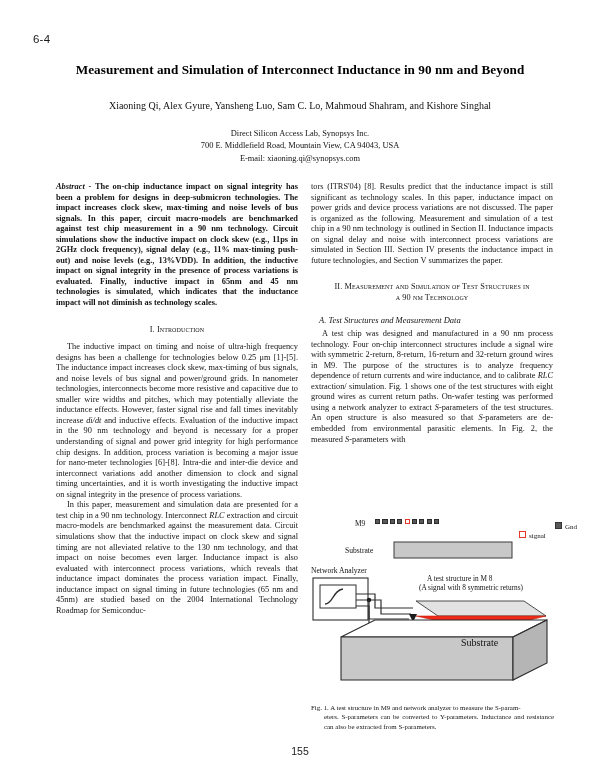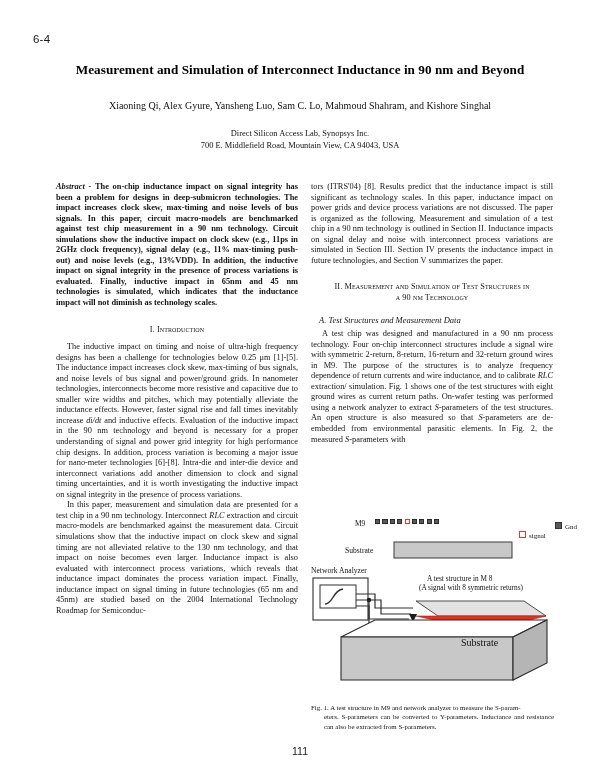--- a/index.html
+++ b/index.html
@@ -200,20 +200,21 @@
 
   <div class="folio-top">6-4</div>
 
   <div class="title">Measurement and Simulation of Interconnect Inductance in 90 nm and Beyond</div>
 
   <div class="authors">Xiaoning Qi, Alex Gyure, Yansheng Luo, Sam C. Lo, Mahmoud Shahram, and Kishore Singhal</div>
 
   <div class="affil">
     <div>Direct Silicon Access Lab, Synopsys Inc.</div>
     <div>700 E. Middlefield Road, Mountain View, CA 94043, USA</div>
+    <div>E-mail: xiaoning.qi@synopsys.com</div>
   </div>
 
   <div class="col col-left">
 
     <p class="abstract"><span class="lead">Abstract</span><span> - </span><span>The on-chip inductance impact on signal integrity has been a problem for designs in deep-submicron technologies. The impact increases clock skew, max-timing and noise levels of bus signals. In this paper, circuit macro-models are benchmarked against test chip measurement in a 90 nm technology. Circuit simulations show the inductive impact on clock skew (e.g., 11ps in 2GHz clock frequency), signal delay (e.g., 11% max-timing push-out) and noise levels (e.g., 13%VDD). In addition, the inductive impact on signal integrity in the presence of process variations is evaluated. Finally, inductive impact in 65nm and 45 nm technologies is simulated, which indicates that the inductance impact will not diminish as technology scales.</span></p>
 
     <div class="sec-head">I. Introduction</div>
 
     <p class="body"><span>The inductive impact on timing and noise of ultra-high frequency designs has been a challenge for technologies below 0.25 </span><span>μ</span><span>m [1]-[5]. The inductance impact increases clock skew, max-timing of bus signals, and noise levels of bus signal and power/ground grids. In nanometer technologies, interconnects become more resistive and capacitive due to smaller wire widths and pitches, which may potentially alleviate the inductance effects. However, faster signal rise and fall times inevitably increase </span><span class="it">di/dt</span><span> and inductive effects. Evaluation of the inductive impact in the 90 nm technology and beyond is necessary for a proper understanding of signal and power grid integrity for high performance chip designs. In addition, process variation is becoming a major issue for nano-meter technologies [6]-[8]. Intra-die and inter-die device and interconnect variations add another dimension to clock and signal timing uncertainties, and it is worth investigating the inductive impact on signal integrity in the presence of process variations.</span></p>
 
@@ -290,15 +291,15 @@
     <div class="fig-label lbl-teststruct">A test structure in M 8</div>
     <div class="fig-label lbl-teststruct2">(A signal with 8 symmetric returns)</div>
     <div class="fig-label lbl-substrate2">Substrate</div>
   </div>
 
   <div class="fig-caption">
     <span class="first">Fig. 1. A test structure in M9 and network analyzer to measure the S-param-</span>
     <span class="rest">eters. S-parameters can be converted to Y-parameters. Inductance and resistance can also be extracted from S-parameters.</span>
   </div>
 
-  <div class="folio-bottom">111</div>
+  <div class="folio-bottom">155</div>
 
 </div>
 
 </body></html>

